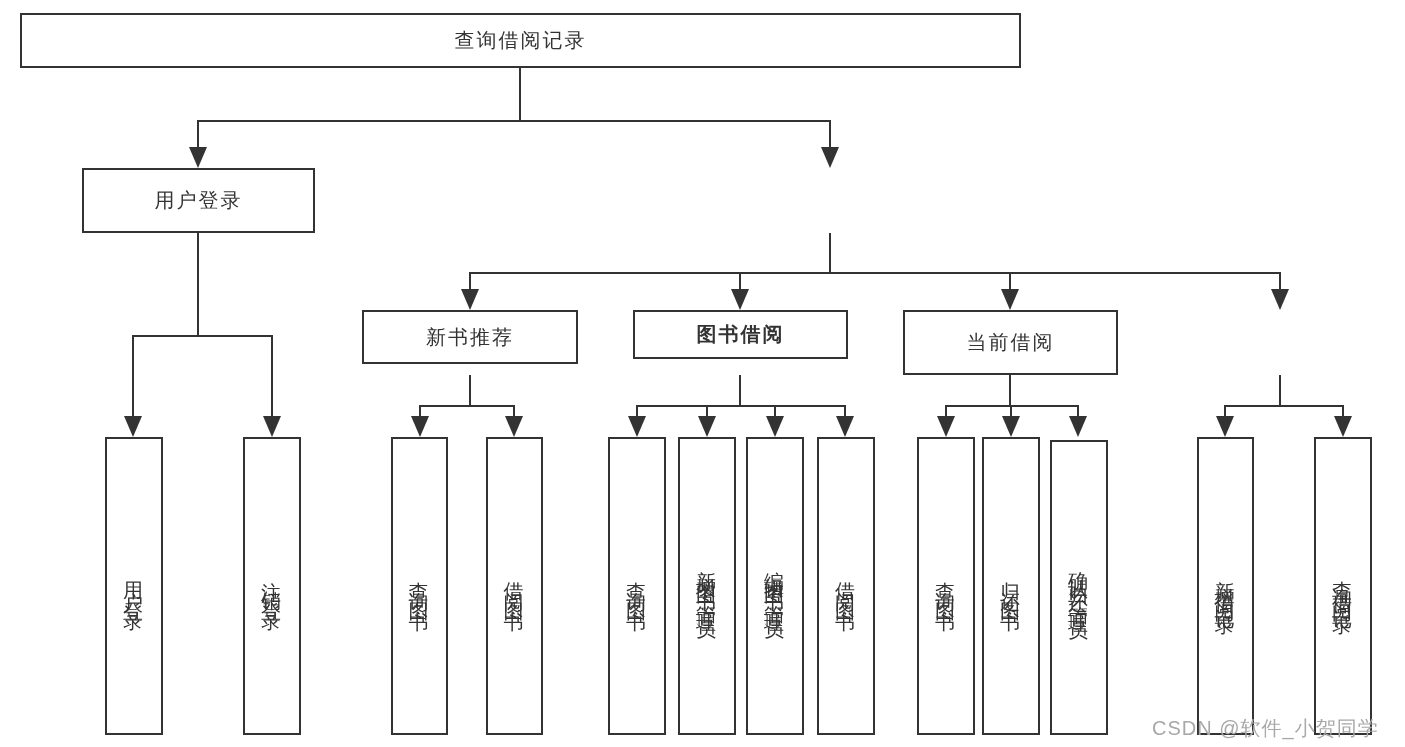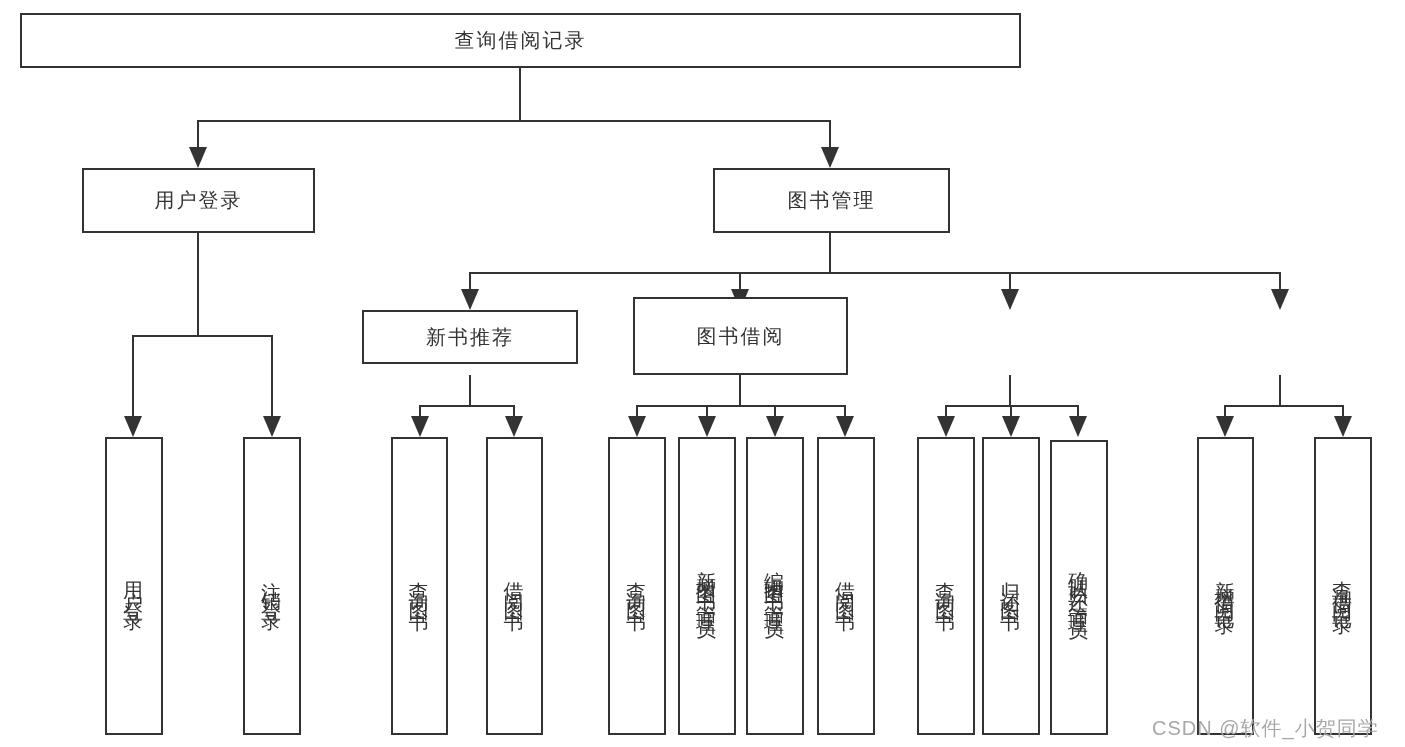--- a/index.html
+++ b/index.html
@@ -67,42 +67,42 @@
   <div class="box" style="left:20px; top:13px; width:1001px; height:55px;">查询借阅记录</div>
 
   <div class="vl" style="left:519px; top:68px; height:53px;"></div>
   <div class="hl" style="left:197px; top:120px; width:634px;"></div>
   <div class="vl" style="left:197px; top:120px; height:30px;"></div>
   <div class="ar" style="left:189px; top:147px;"></div>
   <div class="vl" style="left:829px; top:120px; height:30px;"></div>
   <div class="ar" style="left:821px; top:147px;"></div>
 
   <div class="box" style="left:82px; top:168px; width:233px; height:65px;">用户登录</div>
-  <div class="box" style="left:713px; top:168px; width:237px; height:65px;">图书管理</div>
 
   <div class="vl" style="left:197px; top:233px; height:103px;"></div>
   <div class="hl" style="left:132px; top:335px; width:141px;"></div>
   <div class="vl" style="left:132px; top:335px; height:82px;"></div>
   <div class="ar" style="left:124px; top:416px;"></div>
   <div class="vl" style="left:271px; top:335px; height:82px;"></div>
   <div class="ar" style="left:263px; top:416px;"></div>
 
   <div class="vl" style="left:829px; top:233px; height:40px;"></div>
   <div class="hl" style="left:469px; top:272px; width:812px;"></div>
   <div class="vl" style="left:469px; top:272px; height:20px;"></div>
   <div class="ar" style="left:461px; top:289px;"></div>
   <div class="vl" style="left:739px; top:272px; height:20px;"></div>
   <div class="ar" style="left:731px; top:289px;"></div>
   <div class="vl" style="left:1009px; top:272px; height:20px;"></div>
   <div class="ar" style="left:1001px; top:289px;"></div>
   <div class="vl" style="left:1279px; top:272px; height:20px;"></div>
   <div class="ar" style="left:1271px; top:289px;"></div>
 
   <div class="box" style="left:362px; top:310px; width:216px; height:54px;">新书推荐</div>
-  <div class="box" style="left:633px; top:297px; width:215px; height:78px;">图书借阅</div>
+  <div class="box" style="left:633px; top:310px; width:215px; height:49px;font-weight:bold;">图书借阅</div>
+  <div class="box" style="left:903px; top:310px; width:215px; height:65px;">当前借阅</div>
 
   <div class="vl" style="left:469px; top:375px; height:31px;"></div>
   <div class="hl" style="left:419px; top:405px; width:96px;"></div>
   <div class="vl" style="left:419px; top:405px; height:13px;"></div>
   <div class="ar" style="left:411px; top:416px;"></div>
   <div class="vl" style="left:513px; top:405px; height:13px;"></div>
   <div class="ar" style="left:505px; top:416px;"></div>
 
   <div class="vl" style="left:739px; top:375px; height:31px;"></div>
   <div class="hl" style="left:636px; top:405px; width:210px;"></div>

